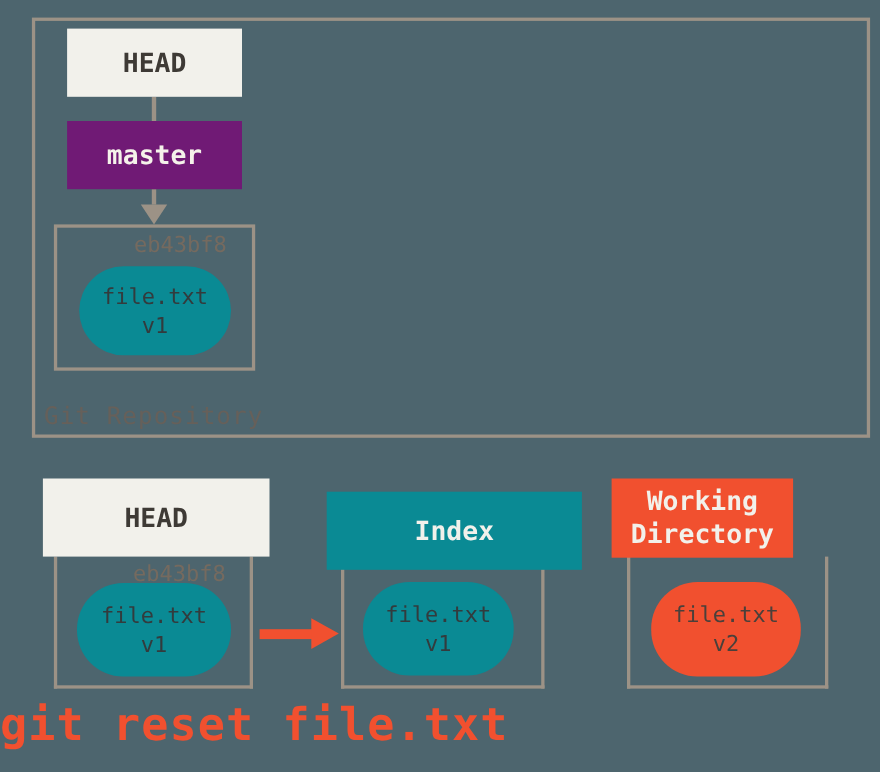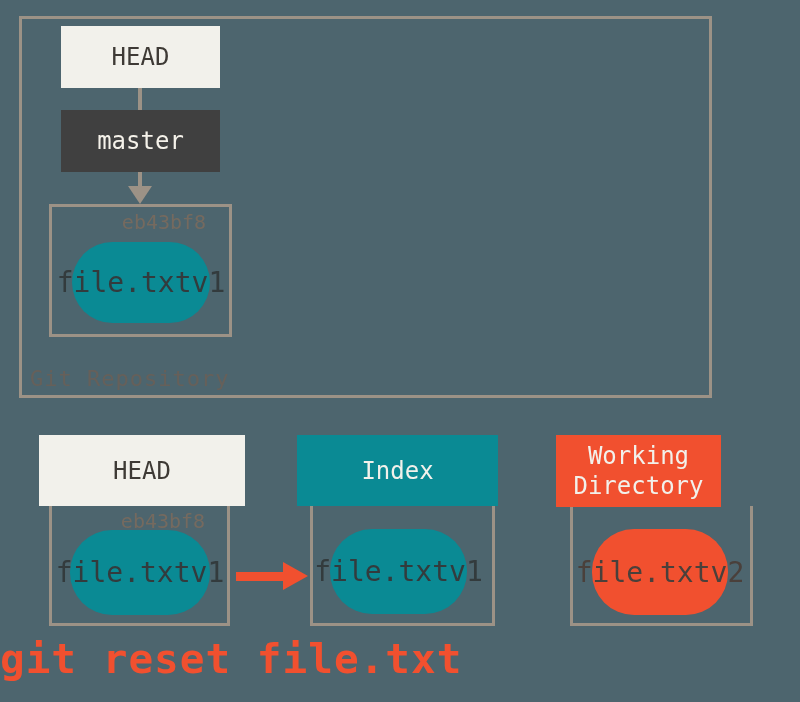--- a/index.html
+++ b/index.html
@@ -12,41 +12,42 @@
     width: 800px;
     height: 702px;
     background: #4D656E;
     font-family: "DejaVu Sans Mono", "Liberation Mono", monospace;
     overflow: hidden;
   }
   .abs { position: absolute; box-sizing: border-box; }
 
   
   .repo-rect {
-    left: 19px; top: 16px; width: 693px; height: 382px;
+    left: 29px; top: 16px; width: 762px; height: 382px;
     border: 3px solid #9C9286;
   }
   .repo-label {
     left: 8px; bottom: 4px;
     font-size: 22px;
     color: #66605A;
     letter-spacing: 1px;
   }
 
   
   .hbox {
     display: flex;
     align-items: center;
     justify-content: center;
     text-align: center;
     font-size: 24px;
     z-index: 2;
+    font-weight: bold;
   }
   .offwhite { background: #F2F1EB; color: #3E3A35; }
-  .gold     { background: #404040; color: #F5F2EA; }
+  .gold     { background: #701a75; color: #F5F2EA; }
   .tealbg   { background: #0A8A94; color: #F2F1EB; }
   .redbg    { background: #F1502F; color: #F2F1EB; }
 
   .top-head  { left: 61px; top: 26px;  width: 159px; height: 62px; }
   .master    { left: 61px; top: 110px; width: 159px; height: 62px; }
 
   
   .conn1 { left: 138px; top: 88px;  width: 4px; height: 22px; background: #9C9286; }
   .conn2 { left: 138px; top: 172px; width: 4px; height: 14px; background: #9C9286; }
   .arrow-down {
@@ -69,34 +70,34 @@
     width: 100%;
     text-align: center;
     margin-top: 3px;
     font-size: 20px;
     color: #756A5F;
   }
 
   
   .pill {
     display: flex;
-    flex-direction: row;
+    flex-direction: column;
     align-items: center;
     justify-content: center;
     border-radius: 42px;
-    font-size: 28px;
+    font-size: 20px;
     line-height: 27px;
   }
   .pill-teal { background: #0A8A94; color: #333B3D; }
   .pill-red  { background: #F1502F; color: #4A403B; }
   .top-pill  { left: 20px; top: 35px; width: 138px; height: 81px; }
 
   
   .b-head-hdr  { left: 39px;  top: 435px; width: 206px; height: 71px; }
-  .b-index-hdr { left: 297px; top: 435px; width: 201px; height: 71px; }
+  .b-index-hdr { left: 297px; top: 447px; width: 232px; height: 71px; }
   .b-wd-hdr    { left: 556px; top: 435px; width: 165px; height: 72px;
                  line-height: 30px; padding: 0 10px; }
 
   .b-head-commit  { left: 49px;  top: 506px; width: 181px; height: 120px; }
   .b-index-commit { left: 310px; top: 506px; width: 185px; height: 120px; }
   .b-wd-commit    { left: 570px; top: 506px; width: 183px; height: 120px; }
 
   .b-head-pill  { left: 18px; top: 24px; width: 140px; height: 85px; }
   .b-index-pill { left: 17px; top: 23px; width: 137px; height: 85px; }
   .b-wd-pill    { left: 19px; top: 23px; width: 136px; height: 86px; }

